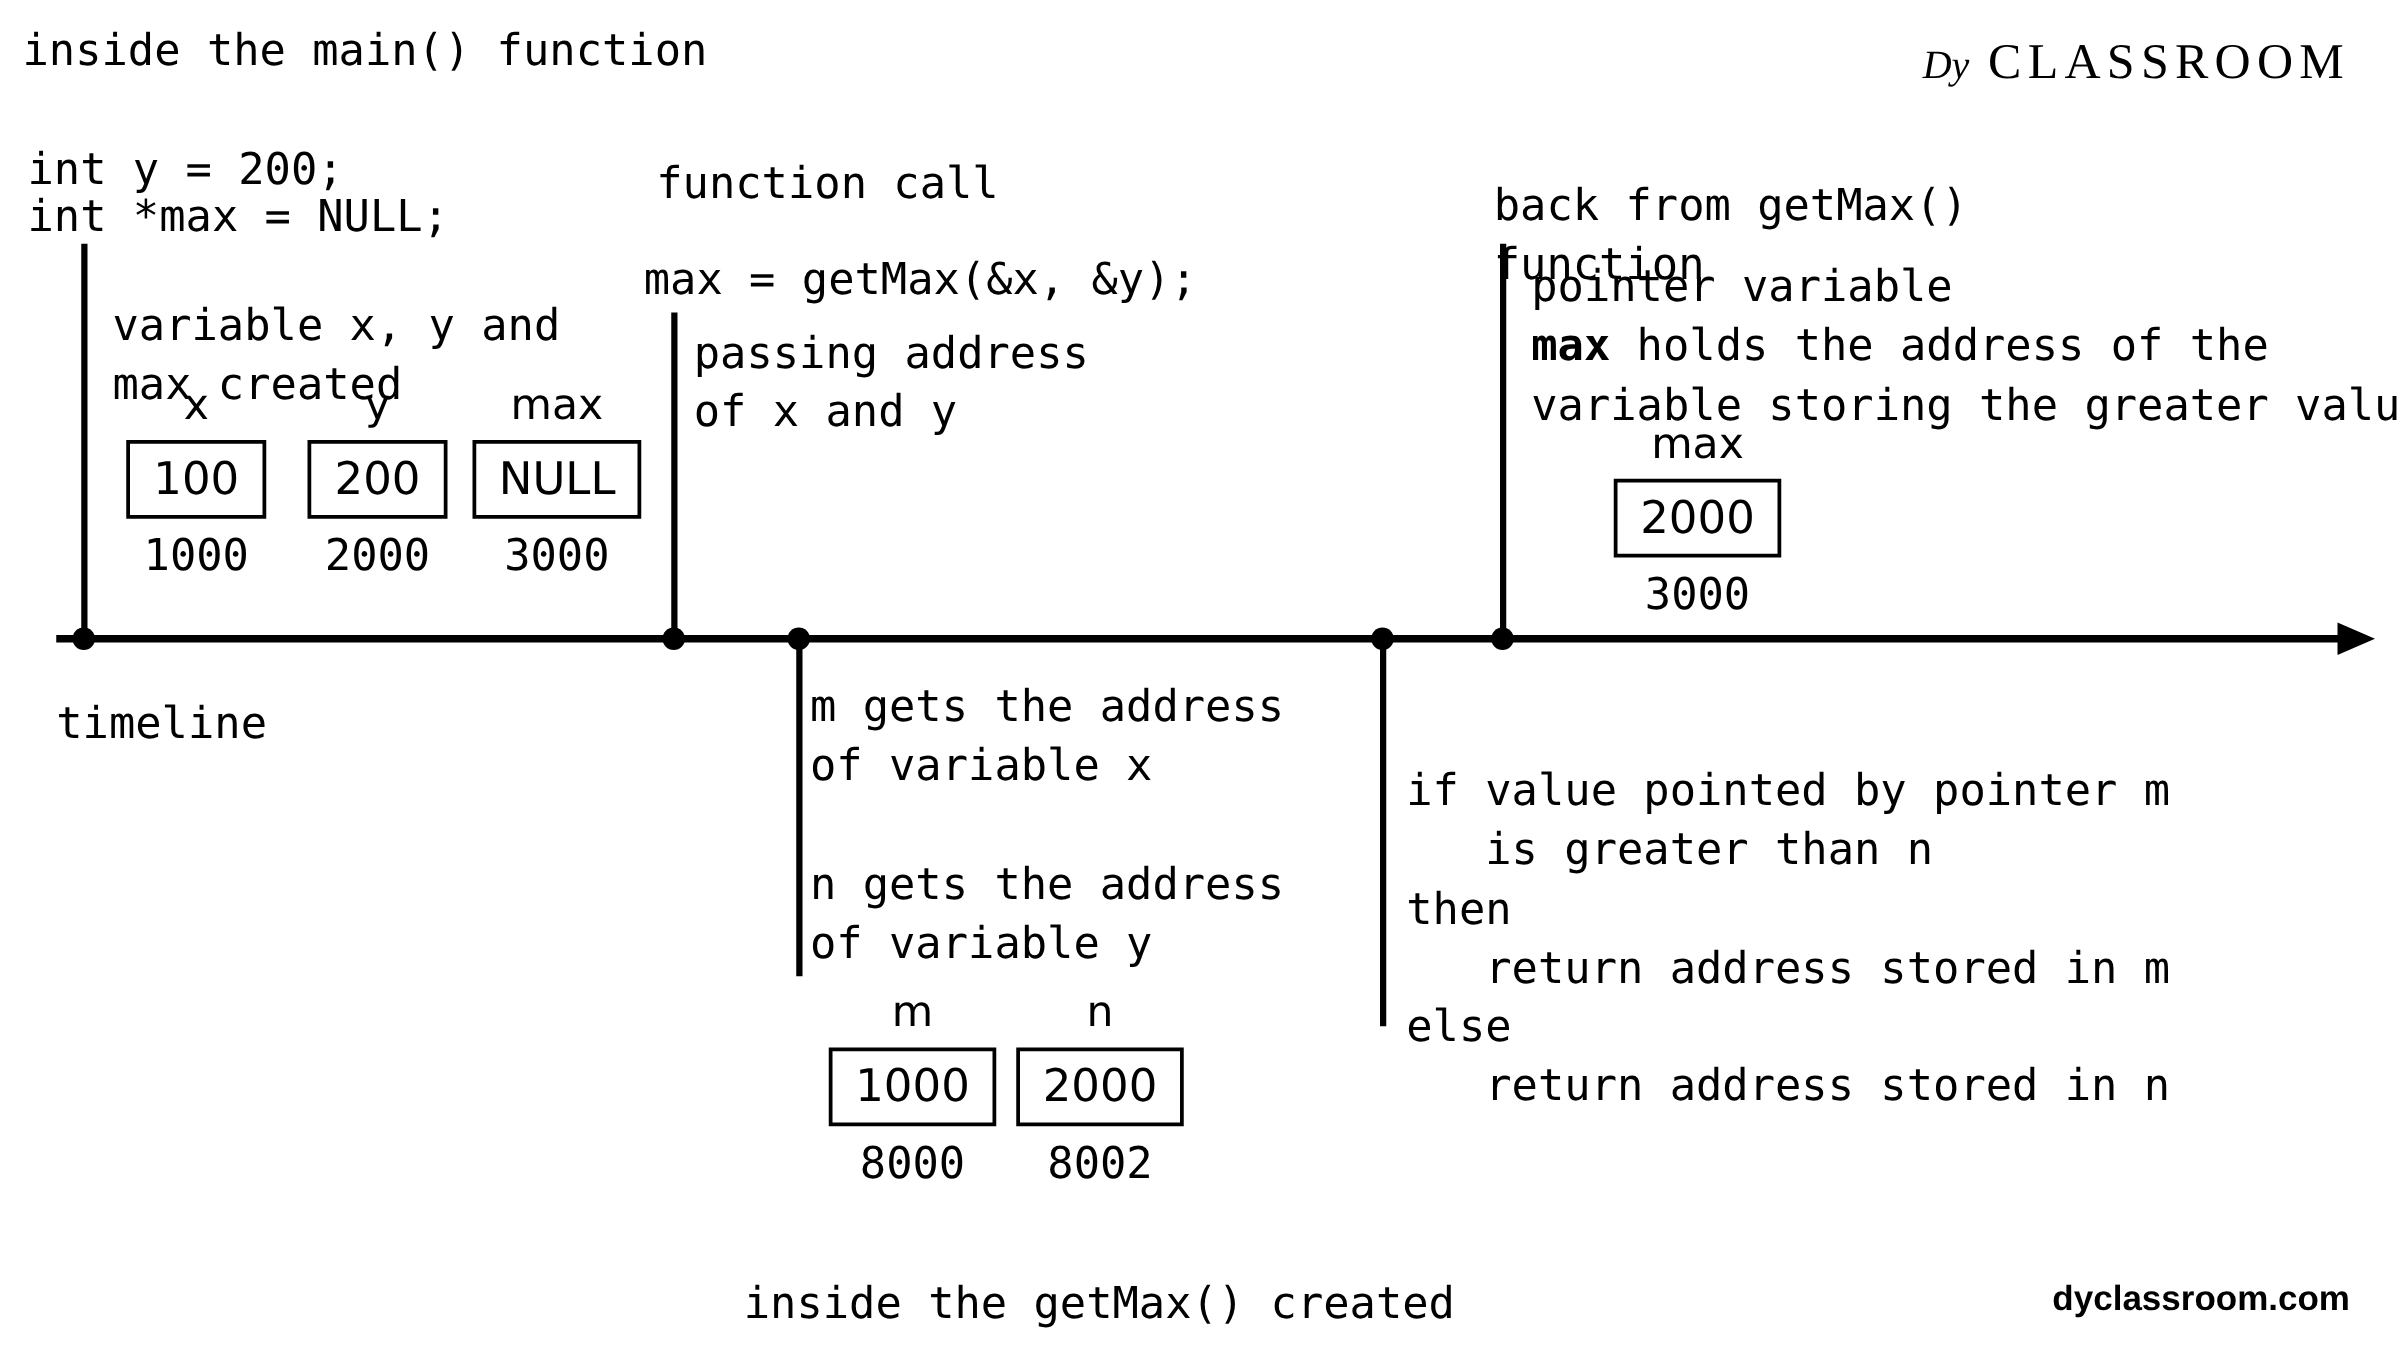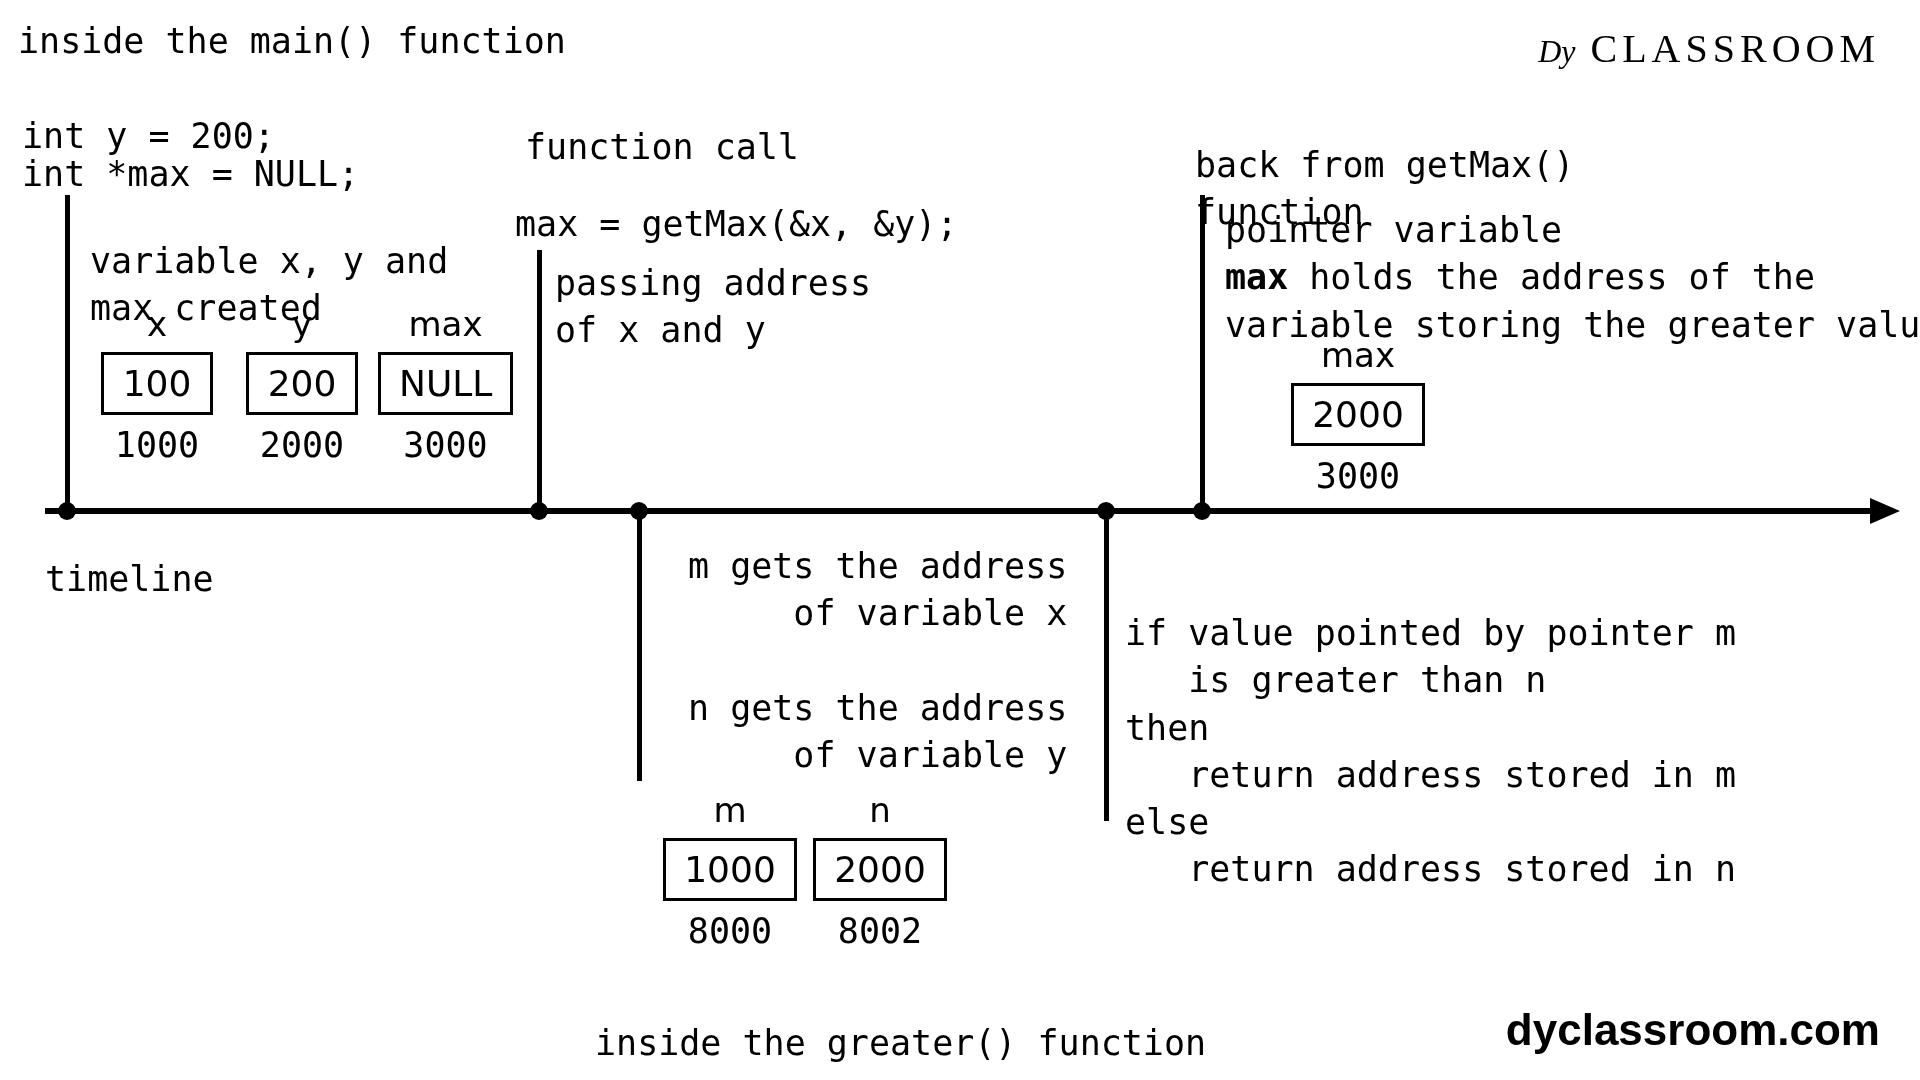--- a/index.html
+++ b/index.html
@@ -47,21 +47,21 @@
     position: absolute; top: 25px; right: 40px;
     font-family: Georgia, "Times New Roman", serif;
     font-size: 40px; letter-spacing: 5px; font-weight: 400;
   }
   .logo-d {
     font-style: italic; font-family: "Brush Script MT", cursive;
     font-size: 32px; letter-spacing: 0;
   }
   .footer-url {
     position: absolute; bottom: 25px; right: 40px;
-    font-family: Arial, sans-serif; font-weight: 700; font-size: 44px;
+    font-family: Arial, sans-serif; font-weight: 700; font-size: 28px;
   }
 </style>
 </head>
 <body>
 
 <div class="canvas">
 
   <div class="small-logo">
     <span class="logo-d">Dy</span><span> CLASSROOM</span>
   </div>
@@ -118,21 +118,21 @@
     <div class="var-box">NULL</div>
     <div class="var-addr">3000</div>
   </div>
 
   <div class="varwrap" style="left:1278px; top:335px; width:160px;">
     <div class="var-name">max</div>
     <div class="var-box">2000</div>
     <div class="var-addr">3000</div>
   </div>
 
-  <div class="txt" style="left:688px; top:543px;text-align:right;">m gets the address
+  <div class="txt" style="left:648px; top:543px;">m gets the address
 of variable x
 
 n gets the address
 of variable y</div>
 
   <div class="varwrap" style="left:650px; top:790px; width:160px;">
     <div class="var-name">m</div>
     <div class="var-box">1000</div>
     <div class="var-addr">8000</div>
   </div>
@@ -142,17 +142,17 @@
     <div class="var-addr">8002</div>
   </div>
 
   <div class="txt" style="left:1125px; top:610px;">if value pointed by pointer m
    is greater than n
 then
    return address stored in m
 else
    return address stored in n</div>
 
-  <div class="txt" style="left:595px; top:1020px;">inside the greater() function</div>
+  <div class="txt" style="left:595px; top:1020px;">inside the getMax() created</div>
 
   <div class="footer-url">dyclassroom.com</div>
 
 </div>
 
 </body></html>

